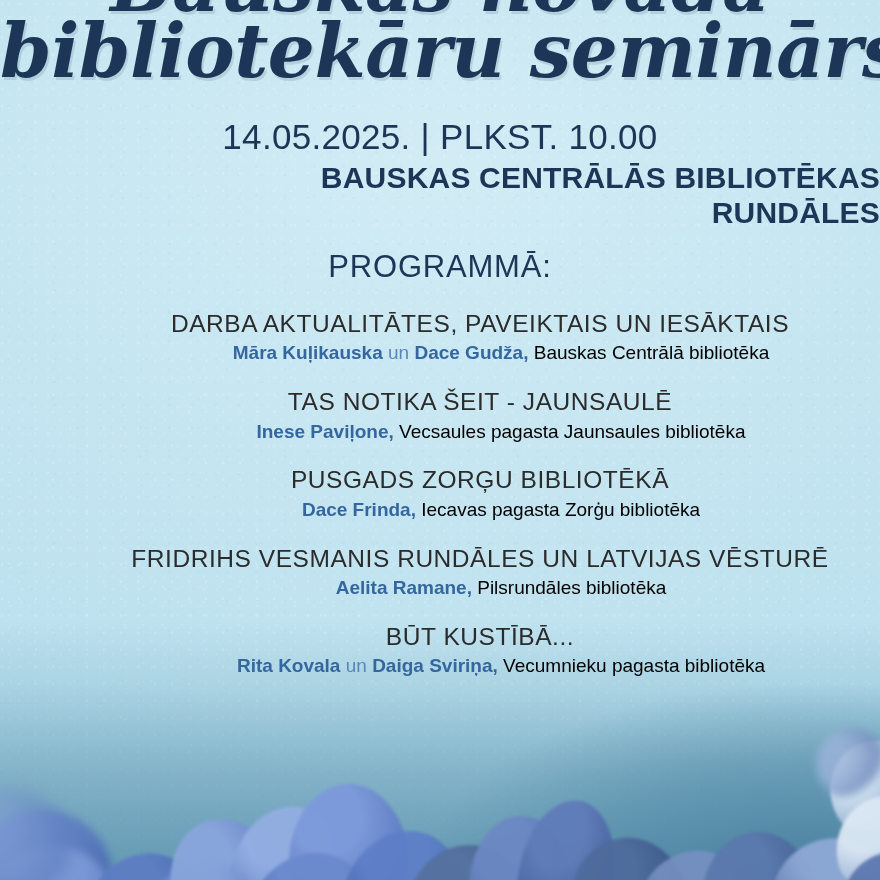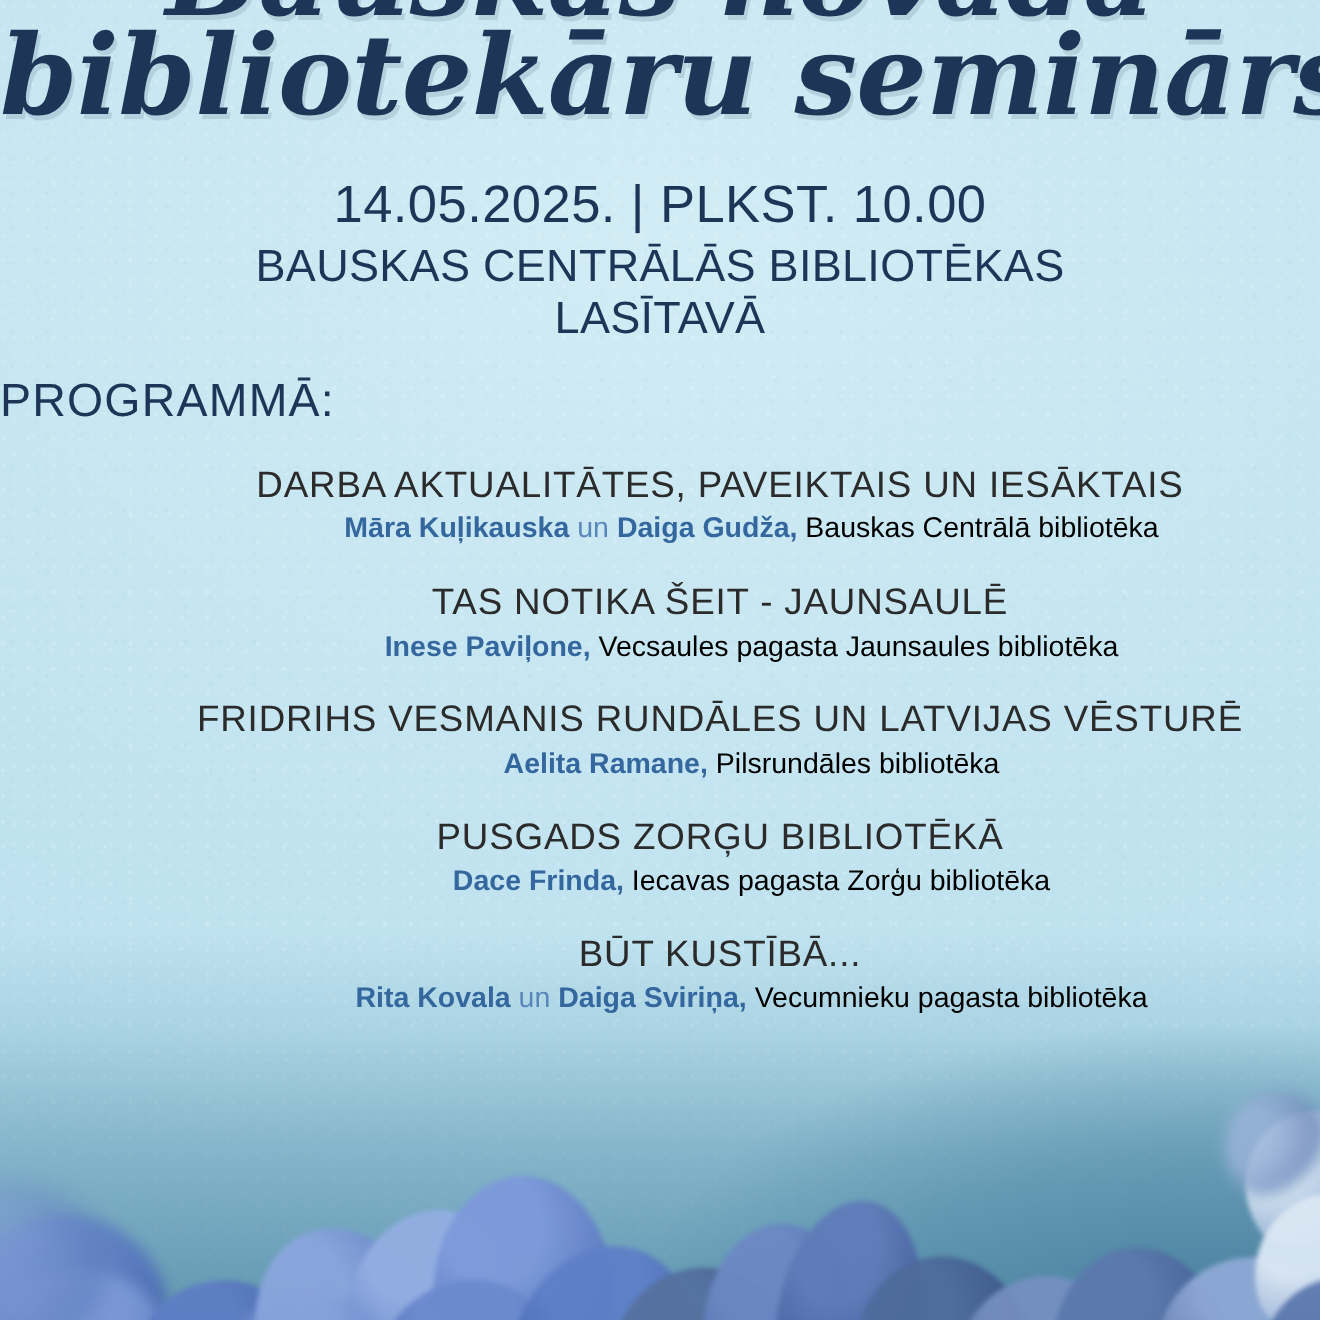--- a/index.html
+++ b/index.html
@@ -102,29 +102,31 @@
   }
   #meta-datetime {
     top: 117px;
     font-size: 35px;
     font-weight: 300;
     letter-spacing: .3px;
   }
   #meta-venue {
     top: 160px;
     font-size: 30px;
-    font-weight: 400;
+    font-weight: 700;
     letter-spacing: .2px;
     line-height: 1.17;
+    text-align: right;
   }
 
   #programme-heading {
     position: absolute;
     top: 249px;
     left: 0; right: 0;
+    text-align: center;
     color: #1d3557;
     font-size: 31px;
     font-weight: 300;
     letter-spacing: .8px;
   }
 
   #programme-list {
     position: absolute;
     top: 310px;
     left: 120px;
@@ -198,42 +200,42 @@
 
   <div class="content">
 
     <div class="title-script" id="title-line1">Bauskas novada</div>
     <div class="title-script" id="title-line2">bibliotekāru seminārs</div>
 
     <div class="meta" id="meta-datetime">14.05.2025. | PLKST. 10.00</div>
 
     <div class="meta" id="meta-venue">
         <div>BAUSKAS CENTRĀLĀS BIBLIOTĒKAS</div>
-        <div>LASĪTAVĀ</div>
+        <div>RUNDĀLES</div>
       </div>
 
     <div id="programme-heading">PROGRAMMĀ:</div>
 
     <div id="programme-list">
         <div class="prog-item">
           <div class="prog-title">DARBA AKTUALITĀTES, PAVEIKTAIS UN IESĀKTAIS</div>
-          <div class="prog-speakers"><span class="name">Māra Kuļikauska</span><span class="conj"> un </span><span class="name">Daiga Gudža,</span><span class="org"> Bauskas Centrālā bibliotēka</span></div>
+          <div class="prog-speakers"><span class="name">Māra Kuļikauska</span><span class="conj"> un </span><span class="name">Dace Gudža,</span><span class="org"> Bauskas Centrālā bibliotēka</span></div>
         </div>
         <div class="prog-item">
           <div class="prog-title">TAS NOTIKA ŠEIT - JAUNSAULĒ</div>
           <div class="prog-speakers"><span class="name">Inese Paviļone,</span><span class="org"> Vecsaules pagasta Jaunsaules bibliotēka</span></div>
         </div>
         <div class="prog-item">
+          <div class="prog-title">PUSGADS ZORĢU BIBLIOTĒKĀ</div>
+          <div class="prog-speakers"><span class="name">Dace Frinda,</span><span class="org"> Iecavas pagasta Zorģu bibliotēka</span></div>
+        </div>
+        <div class="prog-item">
           <div class="prog-title">FRIDRIHS VESMANIS RUNDĀLES UN LATVIJAS VĒSTURĒ</div>
           <div class="prog-speakers"><span class="name">Aelita Ramane,</span><span class="org"> Pilsrundāles bibliotēka</span></div>
         </div>
         <div class="prog-item">
-          <div class="prog-title">PUSGADS ZORĢU BIBLIOTĒKĀ</div>
-          <div class="prog-speakers"><span class="name">Dace Frinda,</span><span class="org"> Iecavas pagasta Zorģu bibliotēka</span></div>
-        </div>
-        <div class="prog-item">
           <div class="prog-title">BŪT KUSTĪBĀ...</div>
           <div class="prog-speakers"><span class="name">Rita Kovala</span><span class="conj"> un </span><span class="name">Daiga Sviriņa,</span><span class="org"> Vecumnieku pagasta bibliotēka</span></div>
         </div>
       </div>
 
   </div>
 </div>
 
 </body></html>

